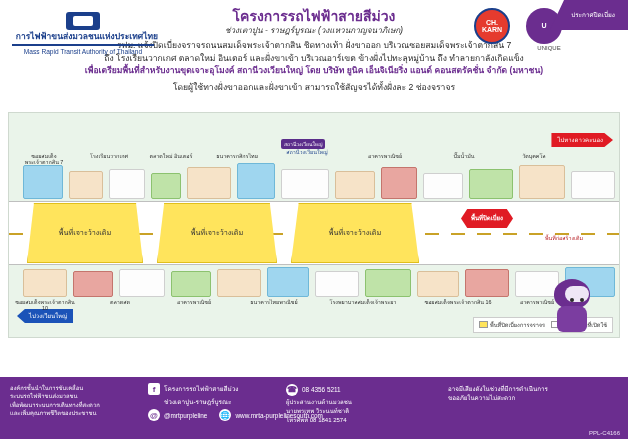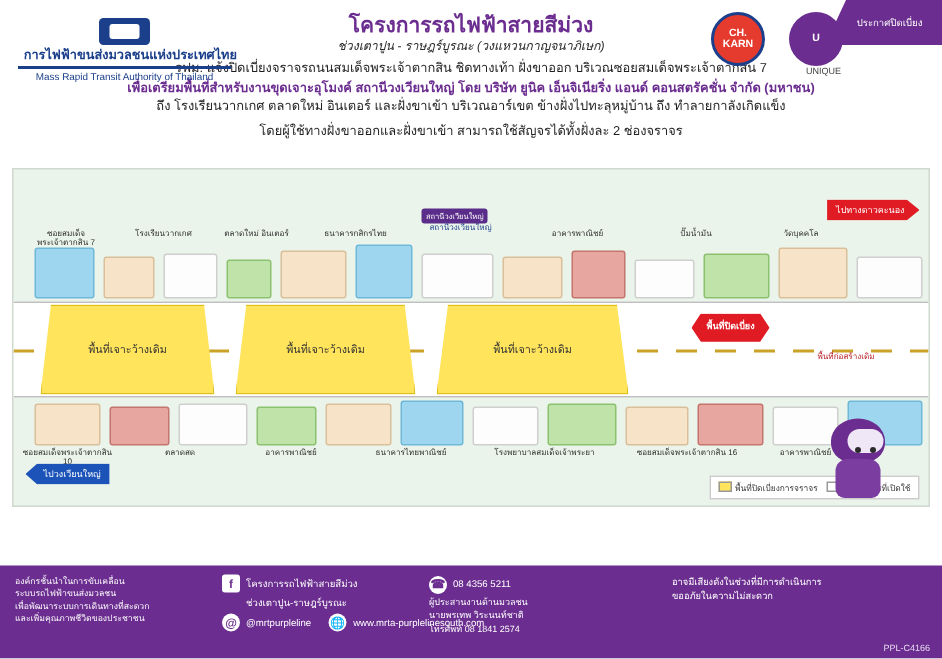--- a/index.html
+++ b/index.html
@@ -178,22 +178,22 @@
       <div class="logo-wrap">
         <div class="logo-circle l-uni">U</div>
         <div class="logo-label">UNIQUE</div>
       </div>
     </div>
 
     <div class="corner-ribbon">ประกาศปิดเบี่ยง</div>
 
     <div class="notice-body">
       <div class="nb-line">รฟม. แจ้งปิดเบี่ยงจราจรถนนสมเด็จพระเจ้าตากสิน ชิดทางเท้า ฝั่งขาออก บริเวณซอยสมเด็จพระเจ้าตากสิน 7</div>
+      <div class="nb-line">ถึง โรงเรียนวากเกศ ตลาดใหม่ อินเตอร์ และฝั่งขาเข้า บริเวณอาร์เขต ข้างฝั่งไปทะลุหมู่บ้าน ถึง ทำลายกาลังเกิดแข็ง</div>
       <div class="nb-line nb-purple">เพื่อเตรียมพื้นที่สำหรับงานขุดเจาะอุโมงค์ สถานีวงเวียนใหญ่ โดย บริษัท ยูนิค เอ็นจิเนียริ่ง แอนด์ คอนสตรัคชั่น จำกัด (มหาชน)</div>
-      <div class="nb-line">ถึง โรงเรียนวากเกศ ตลาดใหม่ อินเตอร์ และฝั่งขาเข้า บริเวณอาร์เขต ข้างฝั่งไปทะลุหมู่บ้าน ถึง ทำลายกาลังเกิดแข็ง</div>
     </div>
 
     <div class="subrow">โดยผู้ใช้ทางฝั่งขาออกและฝั่งขาเข้า สามารถใช้สัญจรได้ทั้งฝั่งละ 2 ช่องจราจร</div>
   </div>
 
   <div class="map">
 
     <div class="bldg b-tall" style="left:14px;top:52px;width:40px;height:34px;"></div>
     <div class="bldg b-beige" style="left:60px;top:58px;width:34px;height:28px;"></div>
     <div class="bldg b-white" style="left:100px;top:56px;width:36px;height:30px;"></div>

